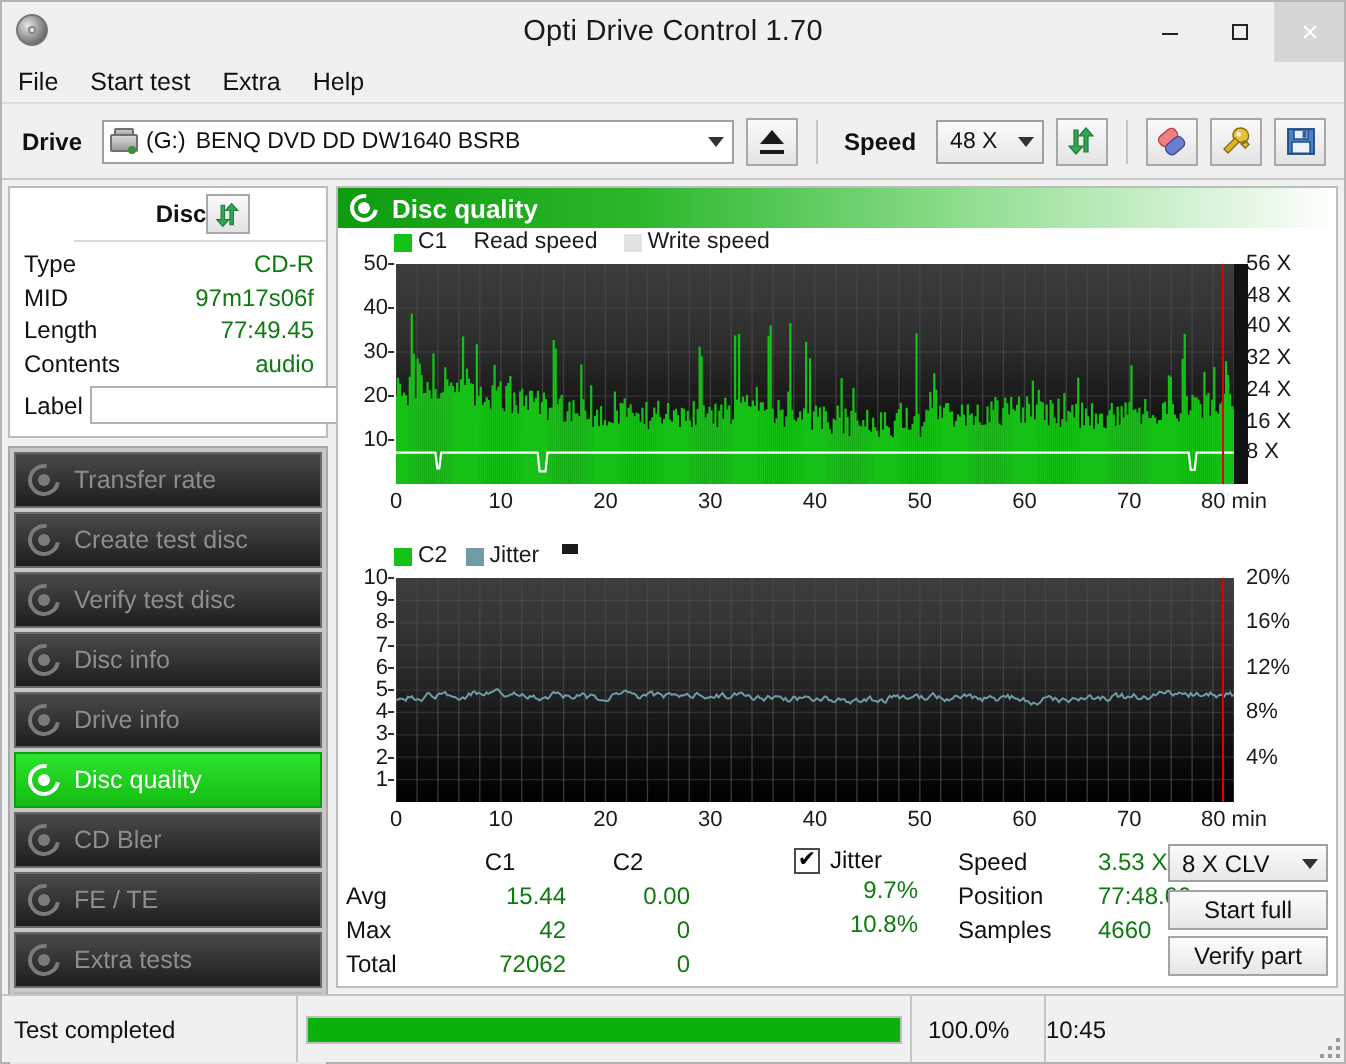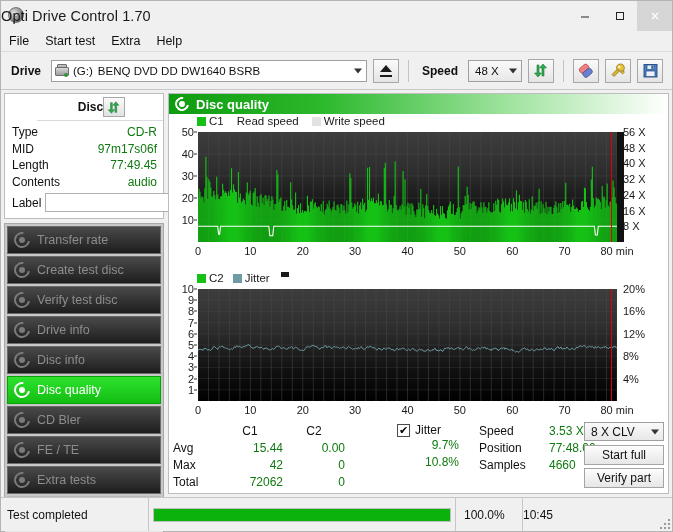--- a/index.html
+++ b/index.html
@@ -41,21 +41,21 @@
     border: 1px solid #777;
   }
   .app-icon .hole {
     position: absolute; left: 8px; top: 8px;
     width: 4px; height: 4px; border-radius: 50%;
     background: #f0f0f0; border: 1px solid #888;
   }
   .title-text {
     position: absolute;
     left: 0; right: 0;
-    text-align: left;
+    text-align: center;
     font-size: 14.5px;
     color: #1a1a1a;
     letter-spacing: .1px;
     pointer-events: none;
   }
   .win-buttons {
     margin-left: auto;
     display: flex;
     height: 30px;
   }
@@ -508,28 +508,28 @@
               <span class="ring"></span>
               <span class="dot2"></span>
             </span>
           <span>Verify test disc</span>
         </div>
         <div class="nav-item">
           <span class="nav-icon">
               <span class="ring"></span>
               <span class="dot2"></span>
             </span>
-          <span>Drive info</span>
+          <span>Disc info</span>
         </div>
         <div class="nav-item">
           <span class="nav-icon">
               <span class="ring"></span>
               <span class="dot2"></span>
             </span>
-          <span>Disc info</span>
+          <span>Drive info</span>
         </div>
         <div class="nav-item active">
           <span class="nav-icon">
               <span class="ring"></span>
               <span class="dot2"></span>
             </span>
           <span>Disc quality</span>
         </div>
         <div class="nav-item">
           <span class="nav-icon">

